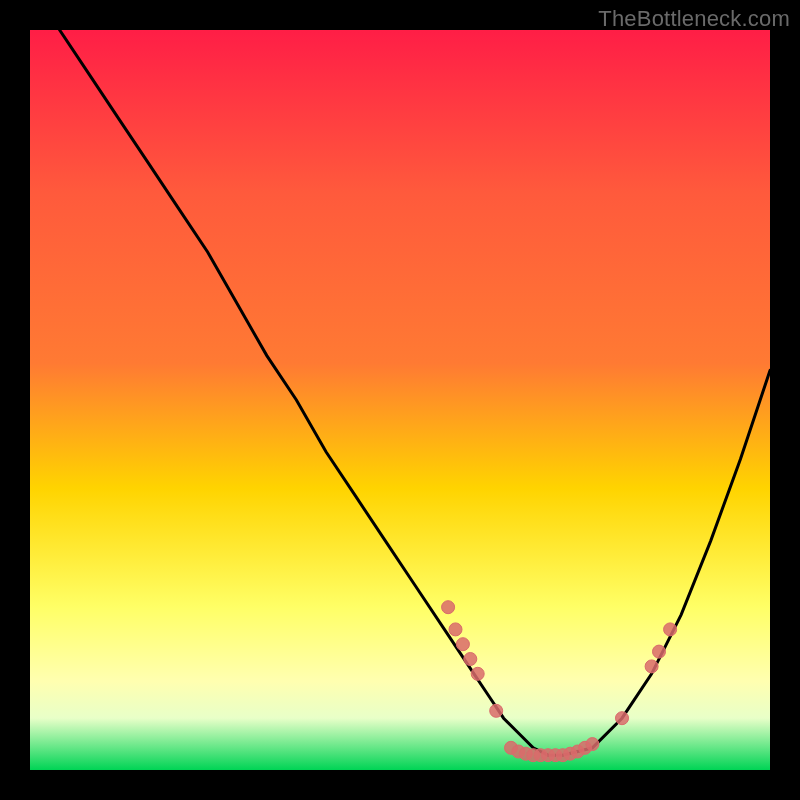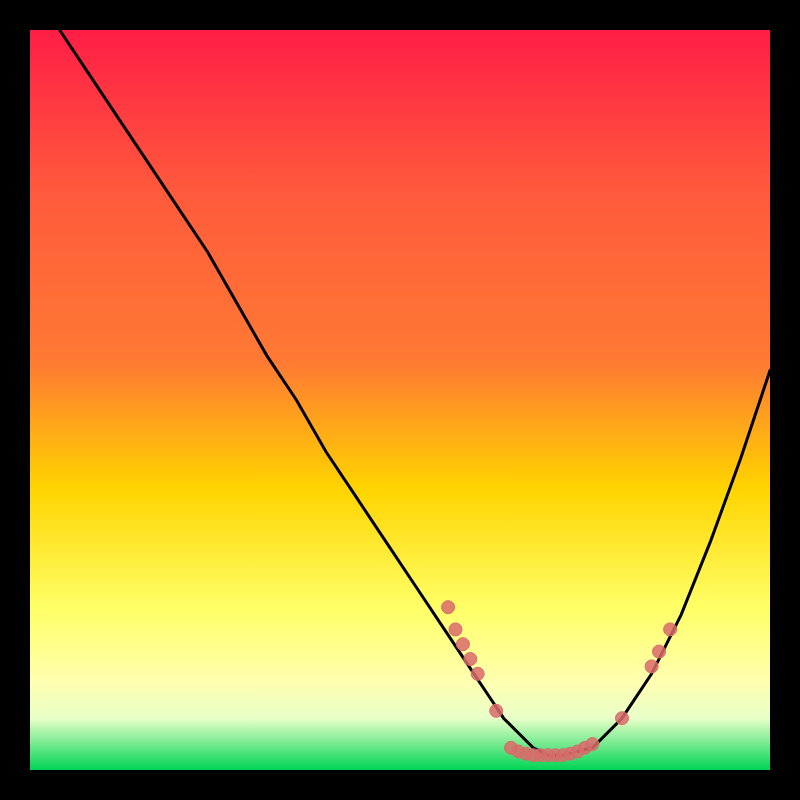--- a/index.html
+++ b/index.html
@@ -48,13 +48,14 @@
           <circle cx="547.6" cy="721.5" r="6.5" fill="#d96b6b" fill-opacity="0.85" stroke="#d96b6b" stroke-width="1"></circle>
           <circle cx="555.0" cy="717.8" r="6.5" fill="#d96b6b" fill-opacity="0.85" stroke="#d96b6b" stroke-width="1"></circle>
           <circle cx="562.4" cy="714.1" r="6.5" fill="#d96b6b" fill-opacity="0.85" stroke="#d96b6b" stroke-width="1"></circle>
           <circle cx="592.0" cy="688.2" r="6.5" fill="#d96b6b" fill-opacity="0.85" stroke="#d96b6b" stroke-width="1"></circle>
           <circle cx="621.6" cy="636.4" r="6.5" fill="#d96b6b" fill-opacity="0.85" stroke="#d96b6b" stroke-width="1"></circle>
           <circle cx="629.0" cy="621.6" r="6.5" fill="#d96b6b" fill-opacity="0.85" stroke="#d96b6b" stroke-width="1"></circle>
           <circle cx="640.1" cy="599.4" r="6.5" fill="#d96b6b" fill-opacity="0.85" stroke="#d96b6b" stroke-width="1"></circle>
         </g>
     </svg>
   </div>
+  <div class="watermark">TheBottleneck.com</div>
 </div>
 
 </body></html>

